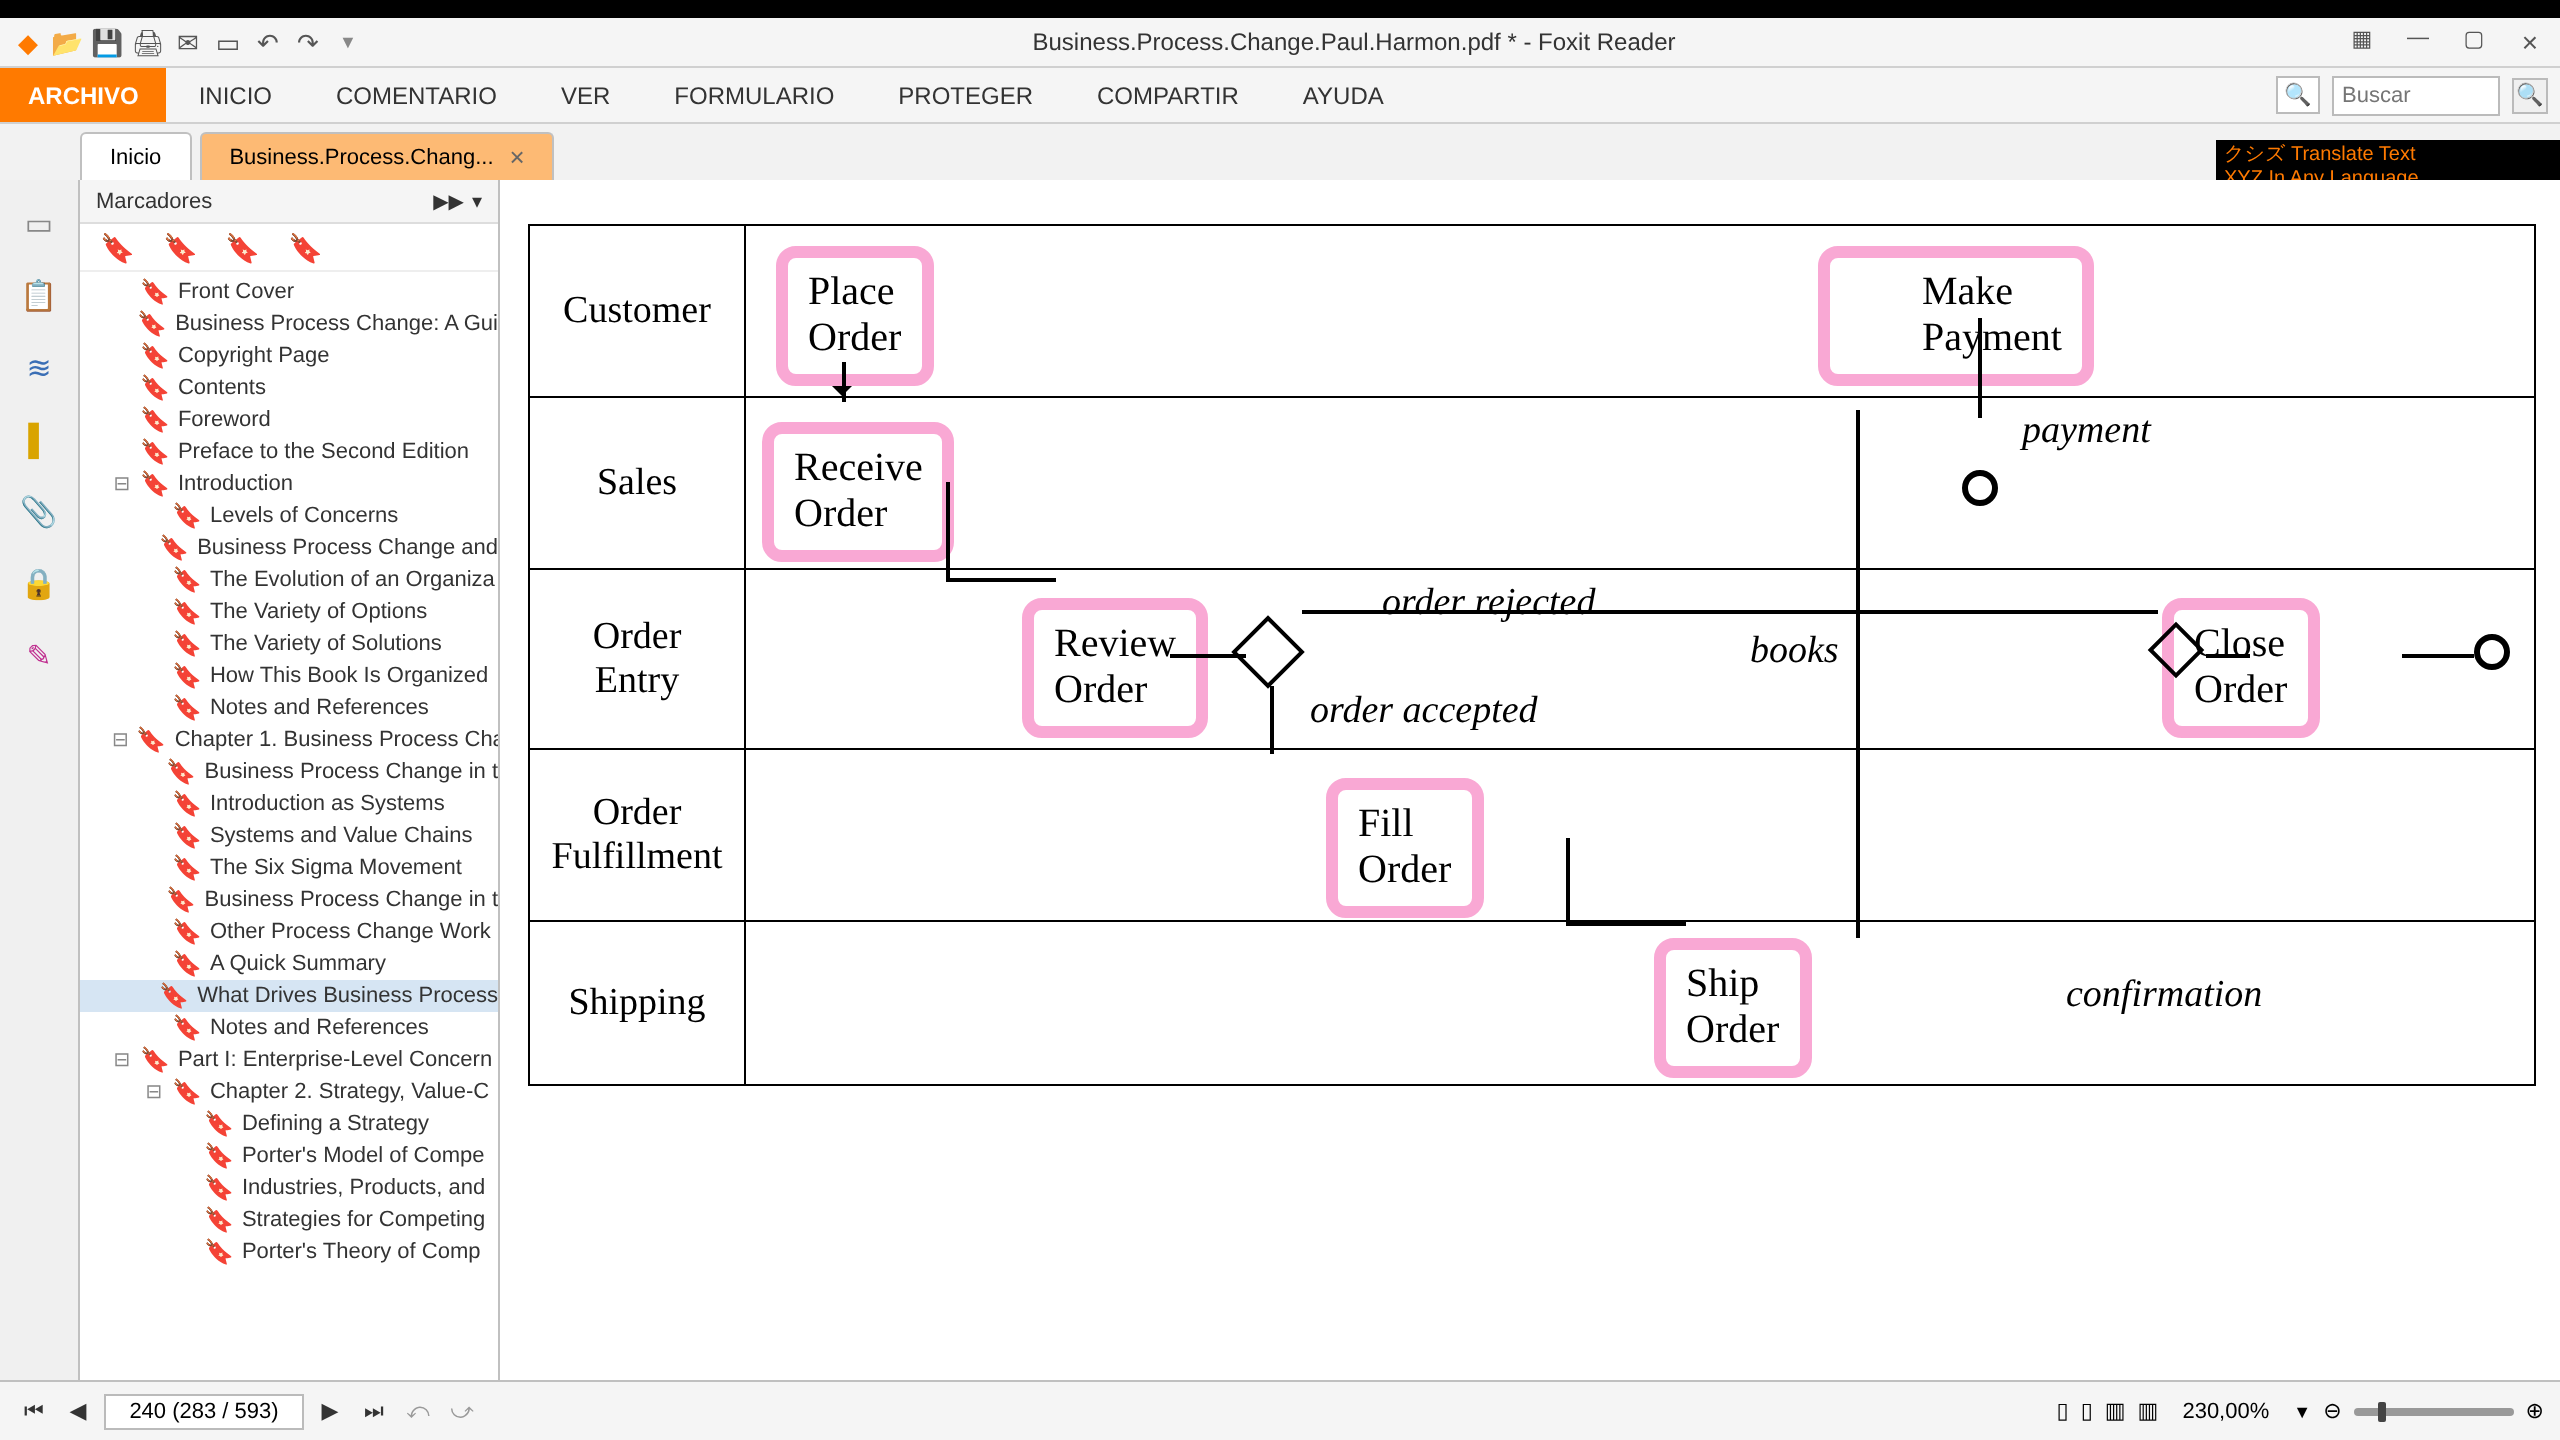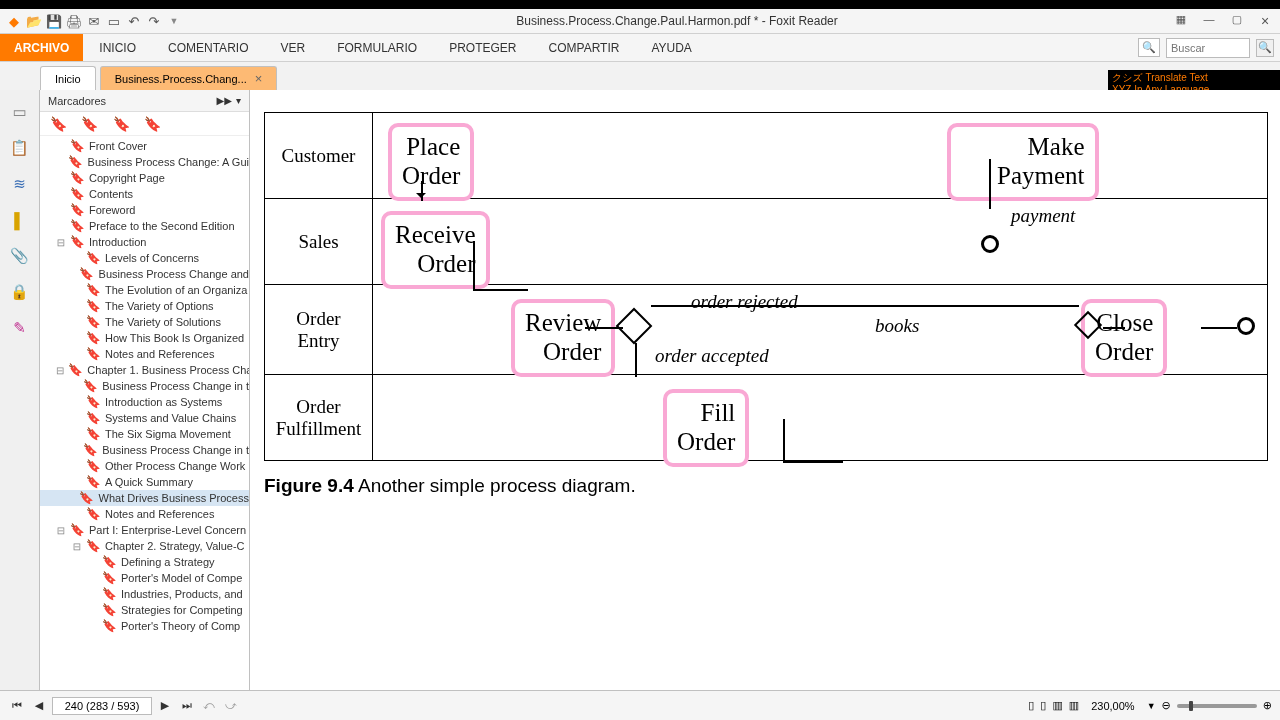--- a/index.html
+++ b/index.html
@@ -40,21 +40,21 @@
 .bm-item.l2{padding-left:32px;}
 .bm-item.l3{padding-left:48px;}
 .content { flex: 1; background: #e0e0e0; overflow: hidden; position:relative; }
 .page { background: #fff; margin: 0; padding: 18px 0 12px 0; height:100%; }
 .page h2 { font-family: Georgia, serif; font-size: 23px; margin: 0 12px 6px 14px; }
 .diagram { margin: 4px 12px 8px 14px; }
 .swim { width: 100%; border-collapse: collapse; }
 .swim td{border:1px solid #000; vertical-align:middle;}
 .swim td.lab{width:108px;text-align:center;font-family:Georgia,serif;font-size:19px;padding:4px 0;}
 .swim td.lane{position:relative;}
-.task{position:absolute;border:4px solid #f9a8d4;border-radius:10px;background:#fff;text-align:right;font-family:Georgia,serif;font-size:25px;line-height:1.15;padding:6px 10px;}
+.task{position:absolute;border:6px solid #f9a8d4;border-radius:10px;background:#fff;text-align:left;font-family:Georgia,serif;font-size:20px;line-height:1.15;padding:6px 10px;}
 .arrow{position:absolute;border-top:2px solid #000;}
 .arrowv{position:absolute;border-left:2px solid #000;}
 .arrowhead{position:absolute;border:5px solid transparent;}
 .diamond{position:absolute;width:26px;height:26px;border:2px solid #000;transform:rotate(45deg);}
 .circle{position:absolute;width:18px;height:18px;border:3px solid #000;border-radius:50%;}
 .dlabel{position:absolute;font-family:Georgia,serif;font-style:italic;font-size:19px;}
 .caption{margin:14px 12px 0 14px;font-family:Georgia,serif;font-size:19px;}
 .caption b{font-weight:bold;}
 .statusbar { height: 30px; background: #f5f5f5; border-top: 1px solid #c0c0c0; display: flex; align-items: center; padding: 0 8px; font-size: 11px; gap: 6px; justify-content: center; }
 .statusbar .navg{display:flex;align-items:center;gap:4px;}
@@ -307,21 +307,21 @@
 
   <div class="content">
     <div class="page">
       <div class="diagram">
         <table class="swim">
           <tbody>
                 <tr style="height:86px">
                   <td class="lab">Customer</td>
                   <td class="lane" id="lane0">
                     <div class="task" style="left:15px;top:10px;">Place<br>Order</div>
-                    <div class="task" style="left:574px;top:10px;padding-left:46px;">Make<br>Payment</div>
+                    <div class="task" style="left:536px;top:10px;padding-left:46px;">Make<br>Payment</div>
                     <div class="arrowv" style="left:48px;top:68px;height:20px;"></div>
                     <div class="arrowhead" style="left:43px;top:80px;border-top-color:#000;"></div>
                   </td>
                 </tr>
           <tr style="height:86px">
                   <td class="lab">Sales</td>
                   <td class="lane" id="lane1">
                     <div class="task" style="left:8px;top:12px;">Receive<br>Order</div>
                     <div class="dlabel" style="left:638px;top:6px;">payment</div>
                     <div class="circle" style="left:608px;top:36px;"></div>
@@ -349,24 +349,31 @@
                   </td>
                 </tr>
           <tr style="height:86px">
                   <td class="lab" id="lab3">Order<br>Fulfillment</td>
                   <td class="lane" id="lane3">
                     <div class="task" style="left:290px;top:14px;">Fill<br>Order</div>
                     <div class="arrowv" style="left:410px;top:44px;height:44px;"></div>
                     <div class="arrow" style="left:410px;top:86px;width:60px;"></div>
                   </td>
                 </tr>
+          <tr style="height:82px">
+                  <td class="lab">Shipping</td>
+                  <td class="lane" id="lane4">
+                    <div class="task" style="left:454px;top:8px;">Ship<br>Order</div>
+                    <div class="dlabel" style="left:660px;top:26px;">confirmation</div>
+                    <div class="arrowv" style="left:555px;top:-256px;height:264px;"></div>
+                  </td>
+                </tr>
         </tbody>
             </table>
       </div>
-      <div class="caption"><b>Figure 9.4</b><span>  Another simple process diagram.</span></div>
     </div>
 
   </div>
 </div>
 
 <div class="statusbar">
   <div class="navg">
     <span class="btn">⏮</span>
     <span class="btn">◀</span>
     <input value="240 (283 / 593)" style="">

